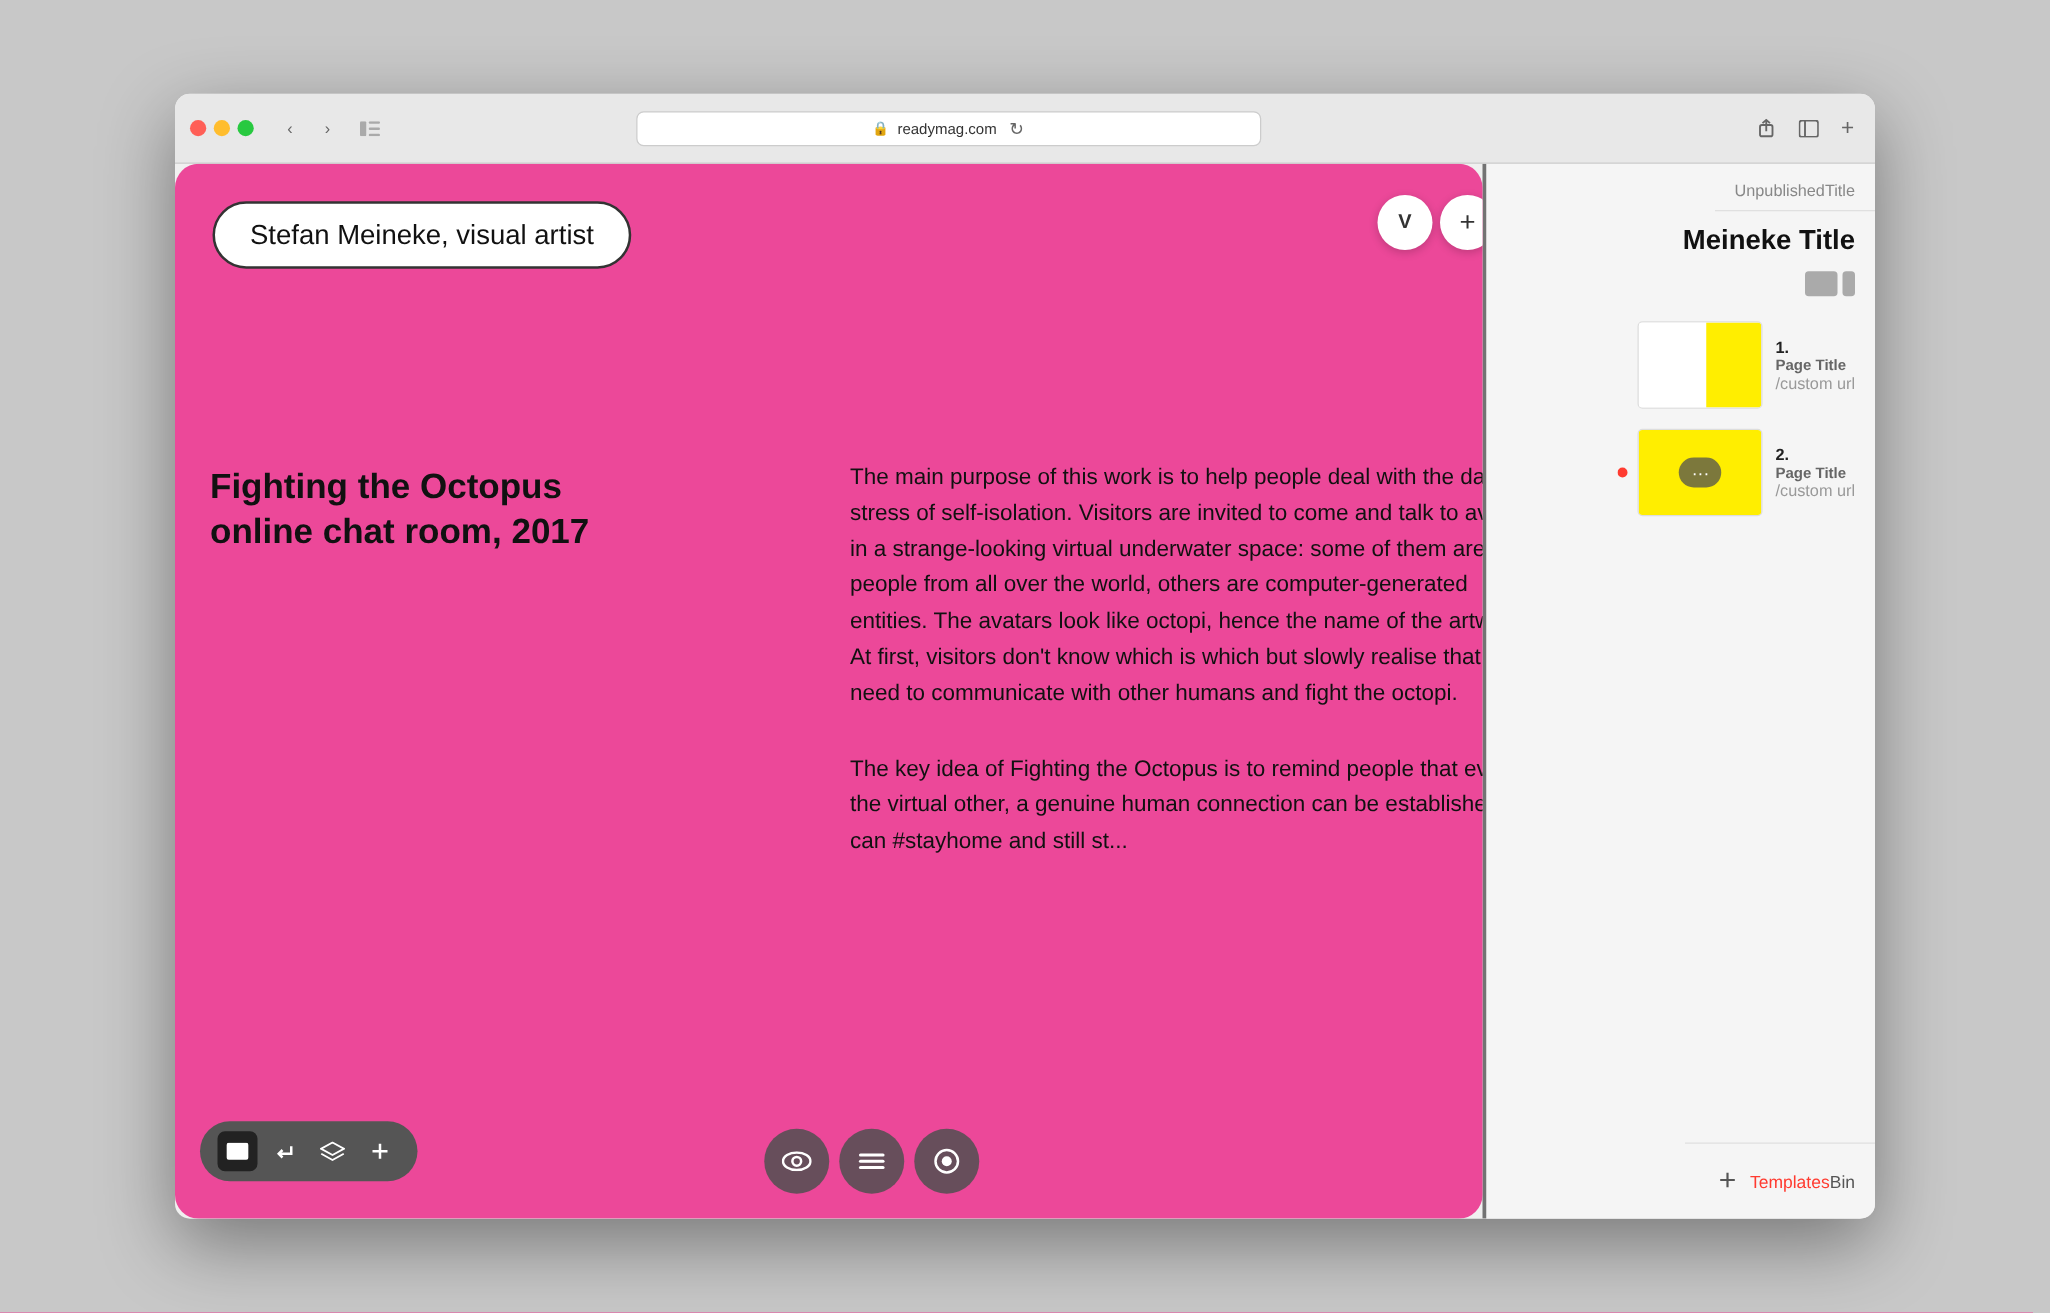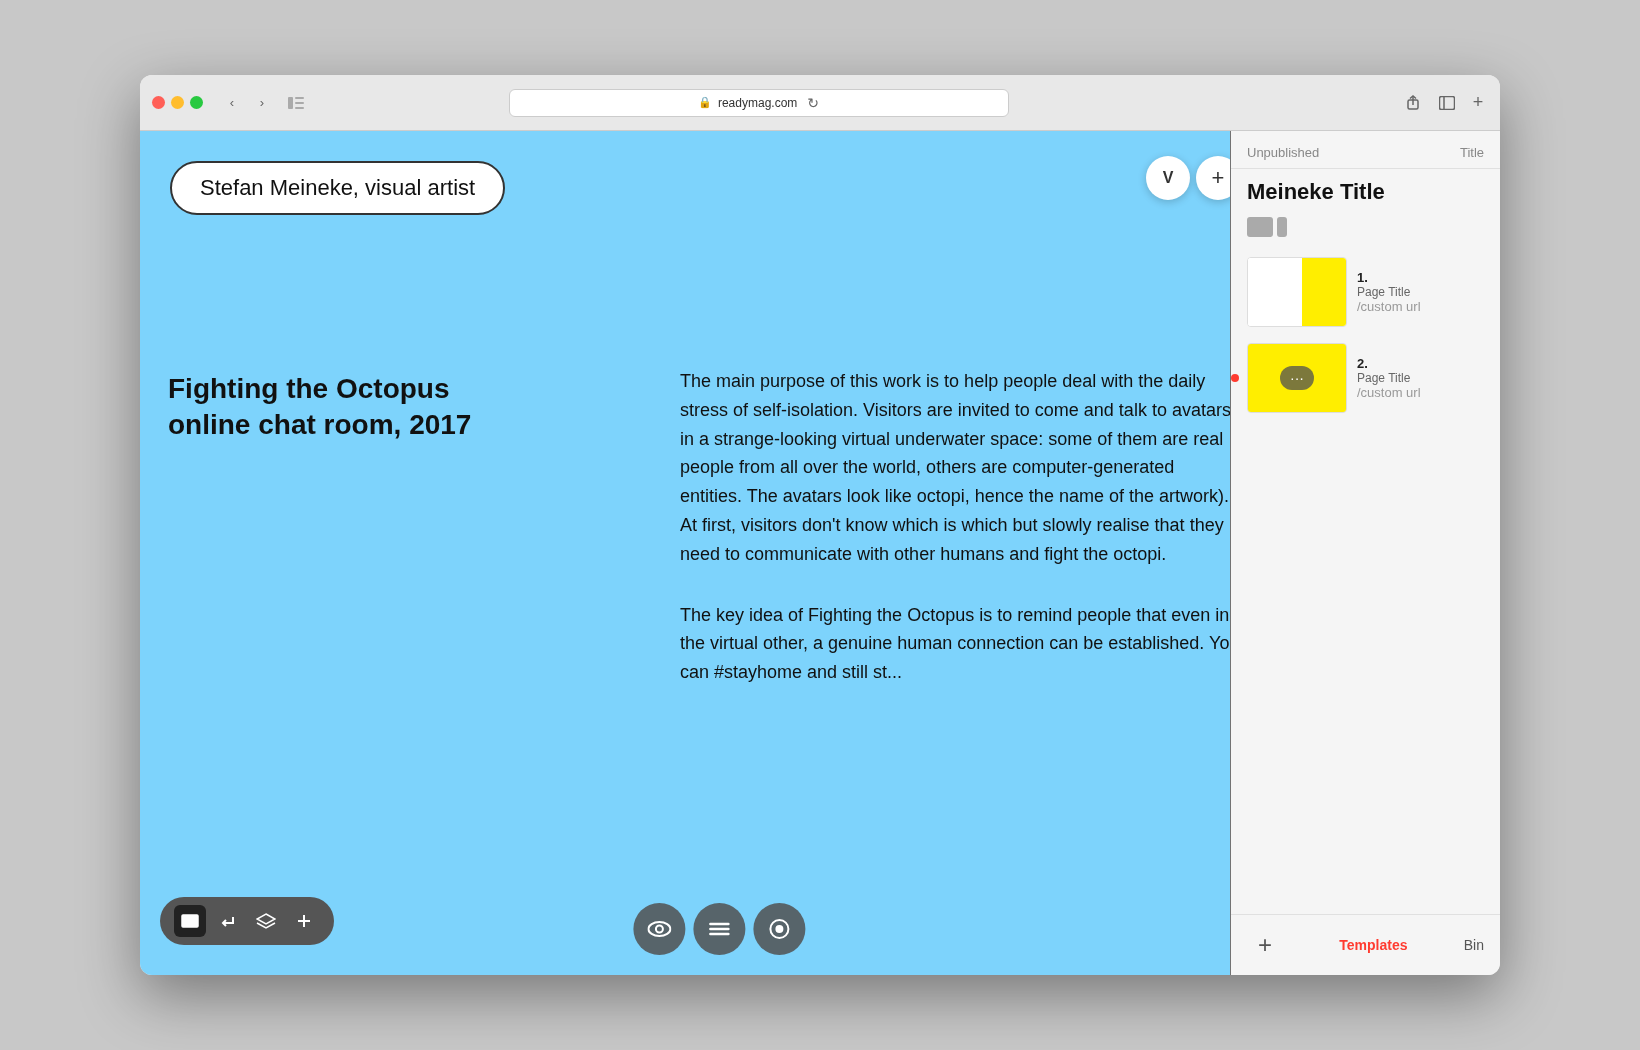--- a/index.html
+++ b/index.html
@@ -149,23 +149,24 @@
     
     .main-area {
       display: flex;
       flex: 1;
       overflow: hidden;
     }
 
     
     .canvas-area {
       flex: 1;
-      background: #7dd3fc;
+      background: #ec4899;
       position: relative;
       overflow: hidden;
+      border-radius: 19px;
     }
 
     
     .artist-badge {
       position: absolute;
       top: 30px;
       left: 30px;
       background: white;
       border: 2px solid #333;
       border-radius: 50px;
@@ -288,26 +289,27 @@
       display: flex;
       align-items: center;
       justify-content: center;
       color: white;
       font-size: 20px;
       cursor: pointer;
     }
 
     
     .right-sidebar {
-      width: 270px;
+      width: 314px;
       background: #f5f5f5;
-      border-left: 1px solid #737373;
+      border-left: 3px solid #737373;
       display: flex;
       flex-direction: column;
       overflow: hidden;
+      align-items: flex-end;
     }
 
     .sidebar-header {
       display: flex;
       justify-content: space-between;
       align-items: center;
       padding: 14px 16px 8px;
       border-bottom: 1px solid #e0e0e0;
     }
 
@@ -381,20 +383,21 @@
 
     .page-number {
       font-size: 13px;
       font-weight: 600;
       color: #222;
     }
 
     .page-name {
       font-size: 12px;
       color: #666;
+      font-weight: bold;
     }
 
     .page-url {
       font-size: 13px;
       color: #999;
     }
 
     .page-indicator {
       width: 8px;
       height: 8px;
@@ -442,21 +445,21 @@
       justify-content: center;
       font-size: 24px;
       color: #555;
       cursor: pointer;
     }
 
     .footer-templates-btn {
       font-size: 14px;
       color: #ff3b30;
       cursor: pointer;
-      font-weight: 700;
+      font-weight: 400;
     }
 
     .footer-bin-btn {
       font-size: 14px;
       color: #555;
       cursor: pointer;
     }
 
     
     .thumb1-content {

